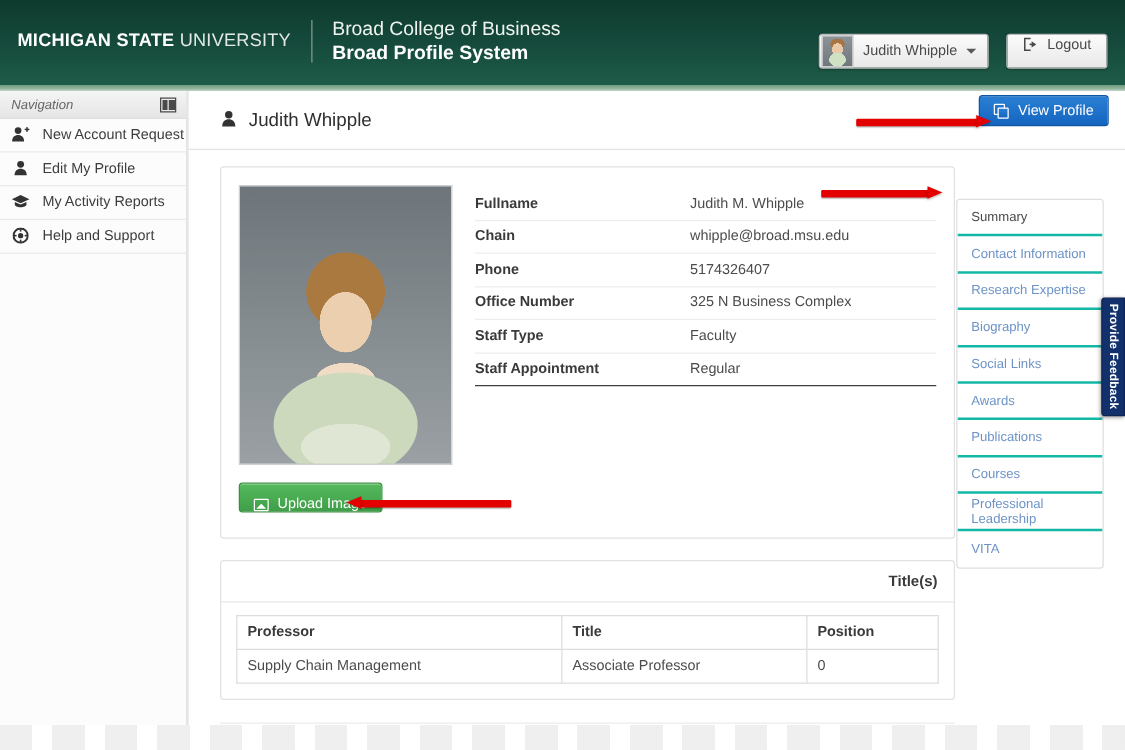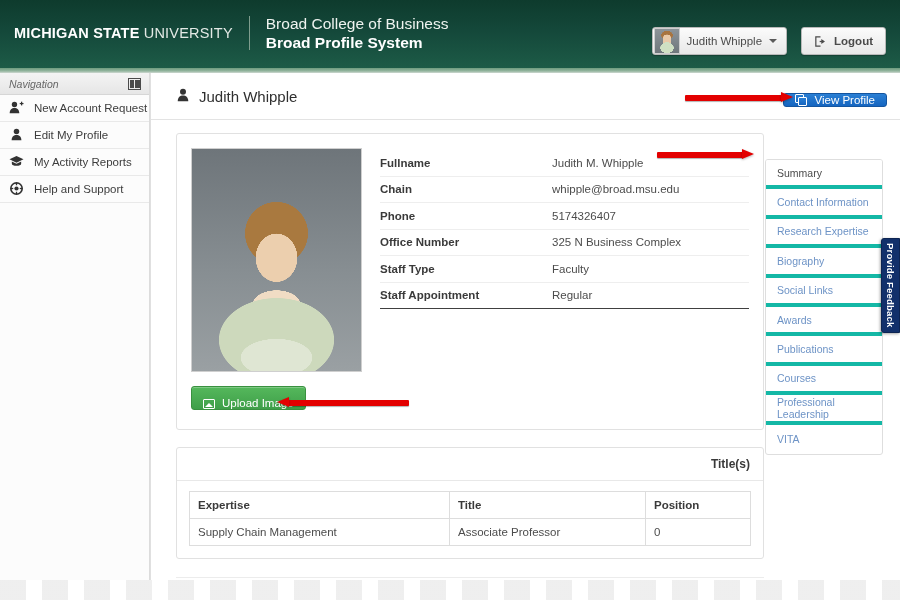--- a/index.html
+++ b/index.html
@@ -42,24 +42,24 @@
       radial-gradient(ellipse 46% 38% at 50% 78%, #cfe0c3 0 60%, transparent 61%),
       radial-gradient(ellipse 26% 30% at 50% 44%, #e9c9a8 0 70%, transparent 71%),
       radial-gradient(ellipse 34% 26% at 50% 26%, #a8743f 0 70%, transparent 71%),
       linear-gradient(180deg,#8d9499,#6f777c);
     flex: 0 0 auto;
   }
   .user-name { font-size: 11.5px; color: #4a4a4a; }
   .caret-dn { width: 0; height: 0; border-left: 4px solid transparent; border-right: 4px solid transparent;
               border-top: 4px solid #5a5a5a; margin-left: 7px; }
   .logout-btn {
-    display: flex; align-items: center; gap: 7px; height: 28px; padding: 0 12px;
+    display: flex; align-items: flex-end; gap: 7px; height: 28px; padding: 12px 12px;
     background: linear-gradient(180deg,#fbfbfb,#e8e8e8);
     border: 1px solid #b9b9b9; border-radius: 3px; cursor: pointer;
-    box-shadow: 0 1px 1px rgba(0,0,0,.25); font-size: 11.5px; color: #4a4a4a; font-weight: bold;
+    box-shadow: 0 1px 1px rgba(0,0,0,.25); font-size: 11.5px; color: #4a4a4a;
   }
 
   
   .sidebar {
     position: absolute; left: 0; top: 73px; width: 150px; height: 507px;
     background: #fcfcfc; border-right: 1px solid #dcdcdc;
   }
   .nav-head {
     display: flex; align-items: center; justify-content: space-between;
     height: 22px; padding: 0 8px 0 9px;
@@ -79,22 +79,22 @@
 
   
   .main { position: absolute; left: 151px; top: 73px; width: 749px; height: 507px; background: #fff; }
   .page-head {
     position: relative; height: 47px; border-bottom: 1px solid #e3e3e3;
     display: flex; align-items: center; padding: 0 0 0 25px;
   }
   .page-title { display: flex; align-items: center; gap: 9px; font-size: 15px; color: #2f2f2f; }
   .page-title .p-ico { font-size: 14px; color: #333; }
   .view-profile-btn {
-    position: absolute; right: 13px; top: 20px;
-    display: flex; align-items: center; gap: 7px; height: 14px; padding: 0 11px;
+    position: absolute; right: 13px; top: 3px;
+    display: flex; align-items: center; gap: 7px; height: 25px; padding: 0 11px;
     background: linear-gradient(180deg,#2a7fd4,#1565c0);
     border: 1px solid #14559f; border-radius: 3px; color: #fff; font-size: 11.5px; cursor: pointer;
   }
   .copy-ico { position: relative; width: 12px; height: 12px; flex: 0 0 auto; }
   .copy-ico::before, .copy-ico::after {
     content: ""; position: absolute; border: 1.5px solid #fff; border-radius: 1px;
   }
   .copy-ico::before { left: 0; top: 0; width: 7px; height: 7px; }
   .copy-ico::after { right: 0; bottom: 0; width: 7px; height: 7px; background: linear-gradient(180deg,#2a7fd4,#1565c0); }
 
@@ -148,21 +148,21 @@
   .col-dept { width: 260px; } .col-title { width: 196px; }
 
   .bottom-rule { width: 588px; margin-top: 18px; border-top: 1px solid #ececec; }
 
   
   .tabs {
     position: absolute; right: 17px; top: 86px; width: 118px;
     border: 1px solid #dedede; border-radius: 3px; background: #fff; overflow: hidden;
   }
   .tab { height: 29.4px; display: flex; align-items: center; padding-left: 11px;
-         border-bottom: 4px solid #14b8a6; font-size: 10.5px; cursor: pointer; }
+         border-bottom: 2px solid #14b8a6; font-size: 10.5px; cursor: pointer; }
   .tab:last-child { border-bottom: none; }
   .tab.active { color: #4a4a4a; background: #fff; }
   .tab.link { color: #6d93c6; }
 
   
   .feedback {
     position: absolute; right: 0; top: 238px; width: 19px; height: 95px;
     background: #12306b; border: 1px solid #0d2452; border-radius: 3px 0 0 3px;
     box-shadow: -1px 1px 3px rgba(0,0,0,.35); cursor: pointer;
     display: flex; align-items: center; justify-content: center;
@@ -346,21 +346,21 @@
           <span>Upload Image</span>
         </div>
       </div>
 
       <div class="titles-card">
         <div class="titles-head">Title(s)</div>
         <div class="titles-body">
           <table class="titles">
             <thead>
               <tr>
-                <th class="col-dept">Expertise</th>
+                <th class="col-dept">Professor</th>
                 <th class="col-title">Title</th>
                 <th>Position</th>
               </tr>
             </thead>
             <tbody>
               <tr>
                 <td>Supply Chain Management</td>
                 <td>Associate Professor</td>
                 <td>0</td>
               </tr>

